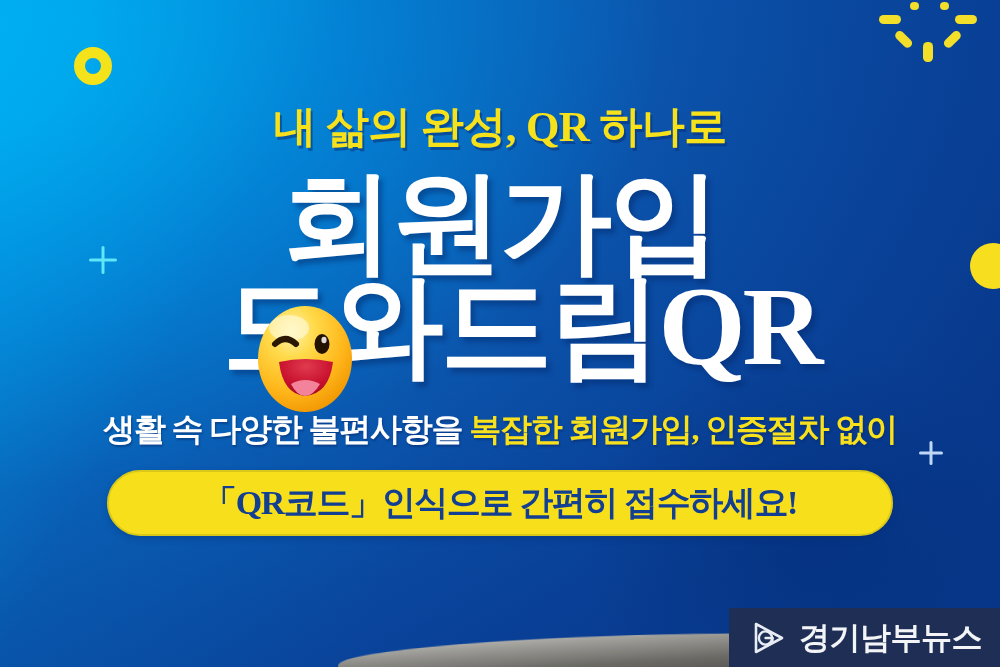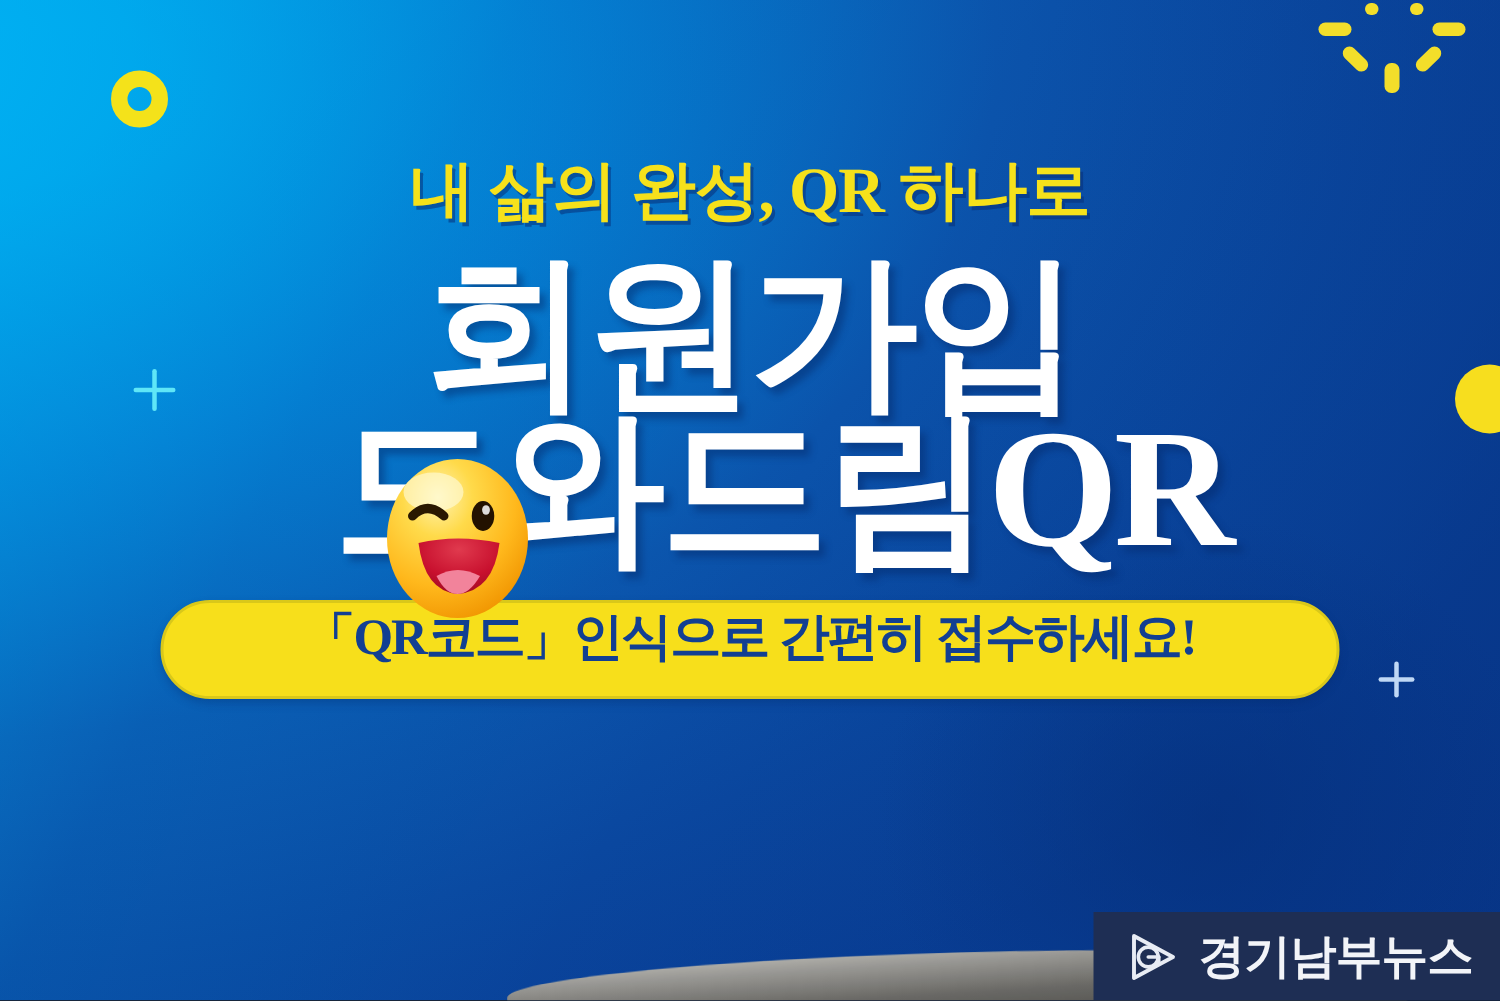--- a/index.html
+++ b/index.html
@@ -153,21 +153,21 @@
   .sub-yellow { color: #F8E11C; }
 
   .cta-pill {
     margin-top: 18px;
     width: 782px;
     height: 62px;
     border-radius: 34px;
     background: #F7DF1B;
     border: 2px solid #D9C81A;
     display: flex;
-    align-items: flex-start;
+    align-items: center;
     justify-content: center;
     box-shadow: 0 3px 6px rgba(4,40,105,0.3);
   }
   .cta-text {
     font-size: 34px;
     font-weight: 800;
     letter-spacing: -1.4px;
     color: #123F92;
     white-space: nowrap;
   }
@@ -247,20 +247,24 @@
 
   <div class="content">
 
     <div class="tagline">내 삶의 완성, QR 하나로</div>
 
     <div class="headline">
       <span class="headline-1">회원가입</span>
       <span class="headline-2"><span>도</span><span>와드림QR</span></span>
     </div>
 
+    <div class="subtitle">
+      <span class="sub-white">생활 속 다양한 불편사항을</span>
+      <span class="sub-yellow">복잡한 회원가입, 인증절차 없이</span>
+    </div>
 
     <div class="cta-pill">
       <span class="cta-text">「QR코드」인식으로 간편히 접수하세요!</span>
     </div>
 
   </div>
 
   <div class="watermark">
     <svg class="wm-logo" viewBox="0 0 36 36">
       <path d="M5 4 L31 18 L5 32 Z" fill="none" stroke="#E8ECF4" stroke-width="2.6" stroke-linejoin="round"></path>

